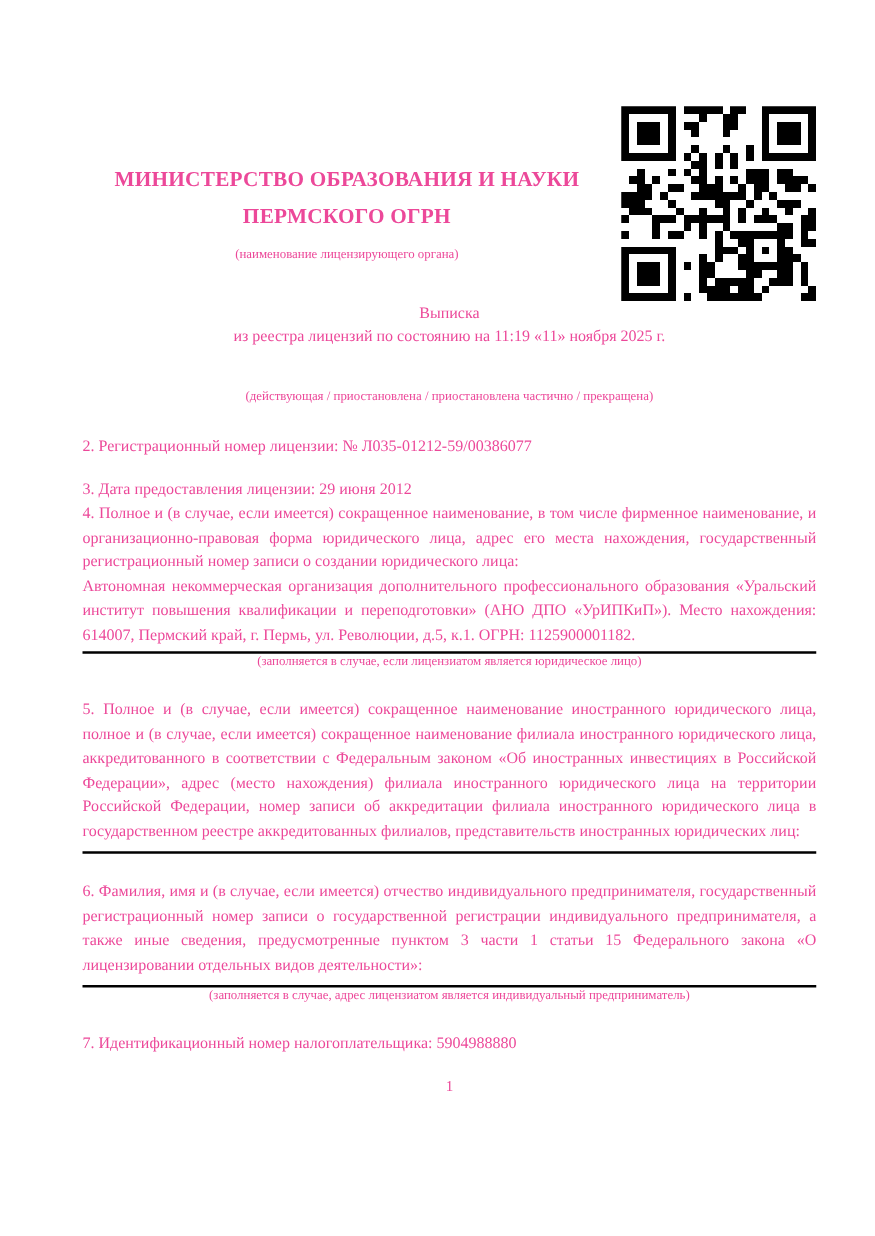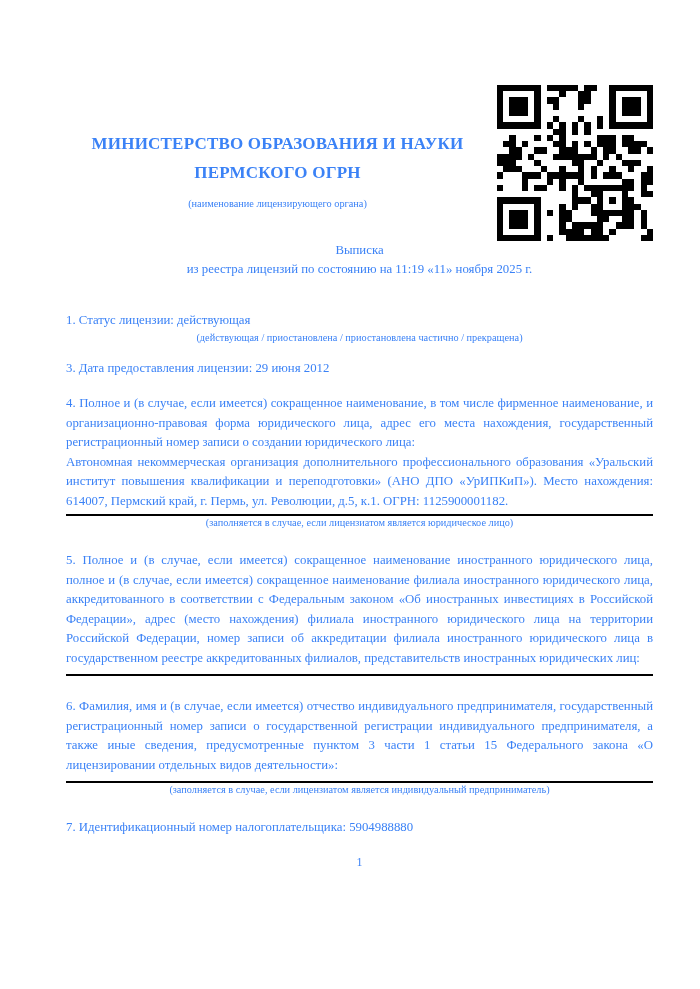--- a/index.html
+++ b/index.html
@@ -1,41 +1,41 @@
 <!DOCTYPE html>
 <html lang="ru"><head>
 <meta charset="utf-8">
 <style>
   html,body{margin:0;padding:0;background:#ffffff;}
   .page{
     position:relative;
     width:686px;height:989px;
     box-sizing:border-box;
     background:#ffffff;
-    color:#3b82f6;
+    color:#ec4899;
     font-family:"Liberation Serif", serif;
     padding:84px 33px 0 66px;
     overflow:hidden;
   }
   .header-row{display:flex;align-items:flex-start;}
   .ministry{flex:1;text-align:center;margin-top:45px;padding-right:8px;}
   .ministry-name{font-weight:bold;font-size:17px;line-height:29px;letter-spacing:0.2px;}
   .ministry-caption{font-size:10.3px;margin-top:11px;text-align:center;}
   .qr-box{width:156px;height:156px;flex:0 0 156px;margin-top:1px;}
   .qr-box svg{display:block;width:156px;height:156px;}
   .doc-title{text-align:center;font-size:12.8px;line-height:18.5px;}
   .body{font-size:12.8px;line-height:19.5px;margin:0;}
   .just{text-align:justify;}
   .note{font-size:10.3px;line-height:14px;text-align:center;margin:0;}
   .rule{border-top:2px solid #000;height:0;margin-top:3px;}
   .item{margin:0;}
   .mt-first{margin-top:33px;}
   .mt-item{margin-top:23px;}
   .mt-small{margin-top:14px;}
-  .mt-par{margin-top:16px;}
+  .mt-par{}
   .mt-sec{margin-top:21px;}
   .page-number{text-align:center;font-size:12px;margin-top:17px;}
 </style>
 </head>
 <body>
 
 <div class="page">
 
   <div class="header-row">
     <div class="ministry">
@@ -350,45 +350,47 @@
         </svg>
     </div>
   </div>
 
   <div class="doc-title">
     <div>Выписка</div>
     <div>из реестра лицензий по состоянию на 11:19 «11» ноября 2025 г.</div>
   </div>
 
   <div class="item mt-first">
-    <p class="body">1. Статус лицензии: действующая</p>
     <p class="note">(действующая / приостановлена / приостановлена частично / прекращена)</p>
   </div>
 
+  <div class="item mt-item">
+    <p class="body">2. Регистрационный номер лицензии: № Л035-01212-59/00386077</p>
+  </div>
 
   <div class="item mt-small">
     <p class="body">3. Дата предоставления лицензии: 29 июня 2012</p>
   </div>
 
   <div class="item mt-par">
     <p class="body just">4. Полное и (в случае, если имеется) сокращенное наименование, в том числе фирменное наименование, и организационно-правовая форма юридического лица, адрес его места нахождения, государственный регистрационный номер записи о создании юридического лица:</p>
     <p class="body just">Автономная некоммерческая организация дополнительного профессионального образования «Уральский институт повышения квалификации и переподготовки» (АНО ДПО «УрИПКиП»). Место нахождения: 614007, Пермский край, г. Пермь, ул. Революции, д.5, к.1. ОГРН: 1125900001182.</p>
     <div class="rule"></div>
     <p class="note">(заполняется в случае, если лицензиатом является юридическое лицо)</p>
   </div>
 
   <div class="item mt-sec">
     <p class="body just">5. Полное и (в случае, если имеется) сокращенное наименование иностранного юридического лица, полное и (в случае, если имеется) сокращенное наименование филиала иностранного юридического лица, аккредитованного в соответствии с Федеральным законом «Об иностранных инвестициях в Российской Федерации», адрес (место нахождения) филиала иностранного юридического лица на территории Российской Федерации, номер записи об аккредитации филиала иностранного юридического лица в государственном реестре аккредитованных филиалов, представительств иностранных юридических лиц:</p>
     <div class="rule" style="margin-top:6px;"></div>
   </div>
 
   <div class="item mt-sec">
     <p class="body just">6. Фамилия, имя и (в случае, если имеется) отчество индивидуального предпринимателя, государственный регистрационный номер записи о государственной регистрации индивидуального предпринимателя, а также иные сведения, предусмотренные пунктом 3 части 1 статьи 15 Федерального закона «О лицензировании отдельных видов деятельности»:</p>
     <div class="rule" style="margin-top:6px;"></div>
-    <p class="note">(заполняется в случае, если лицензиатом является индивидуальный предприниматель)</p>
+    <p class="note">(заполняется в случае, адрес лицензиатом является индивидуальный предприниматель)</p>
   </div>
 
   <div class="item mt-sec">
     <p class="body">7. Идентификационный номер налогоплательщика: 5904988880</p>
   </div>
 
   <div class="page-number">1</div>
 
 </div>
 

